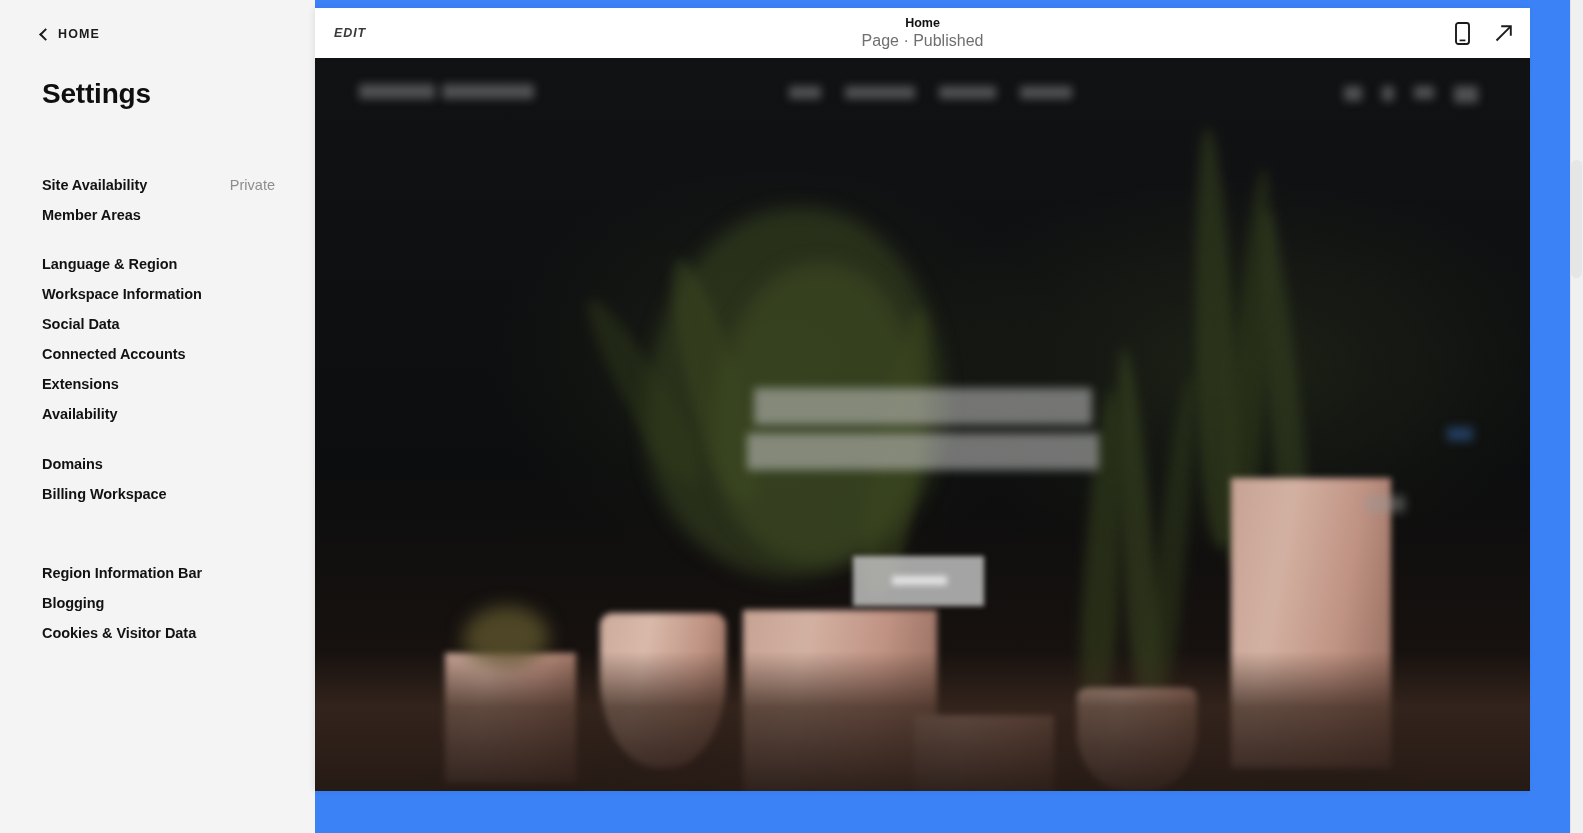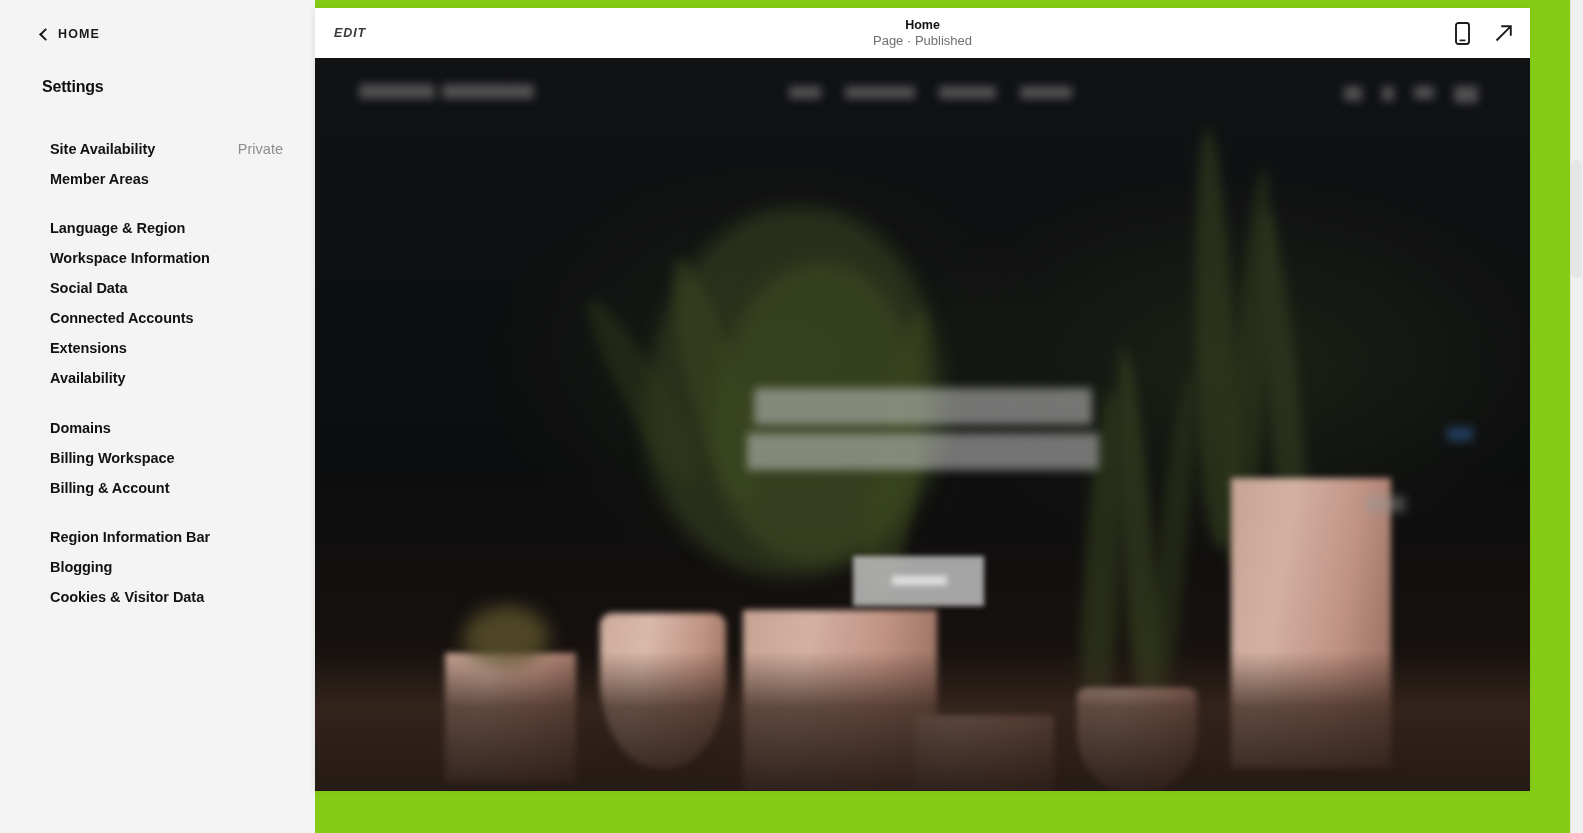--- a/index.html
+++ b/index.html
@@ -9,21 +9,21 @@
     height: 833px;
     overflow: hidden;
     background: #f5f5f5;
     font-family: "Liberation Sans", sans-serif;
   }
 
   #app {
     position: relative;
     width: 1583px;
     height: 833px;
-    background: #84cc16;
+    background: #3b82f6;
   }
 
   
   #sidebar {
     position: absolute;
     left: 0; top: 0;
     width: 315px;
     height: 833px;
     background: #f4f4f4;
   }
@@ -47,27 +47,27 @@
   #breadcrumb .bc-label {
     font-size: 12.5px;
     font-weight: bold;
     letter-spacing: 1.1px;
     color: #1b1b1b;
   }
 
   #page-title {
     position: absolute;
     left: 42px; top: 78px;
-    font-size: 16px;
+    font-size: 28px;
     font-weight: bold;
     color: #0f0f0f;
     letter-spacing: -0.2px;
   }
 
-  .nav-group { position: absolute; left: 8px; width: 315px; }
+  .nav-group { position: absolute; left: 0; width: 315px; margin-top: 36px; }
 
   .nav-row {
     position: relative;
     height: 30px;
     display: flex;
     align-items: center;
     padding-left: 42px;
     padding-right: 40px;
     cursor: pointer;
   }
@@ -132,21 +132,21 @@
     left: 0; right: 0;
     text-align: center;
     line-height: 1.28;
   }
   #header-title-block .ht-title {
     font-size: 12.5px;
     font-weight: bold;
     color: #111;
   }
   #header-title-block .ht-sub {
-    font-size: 13px;
+    font-size: 16px;
     color: #6f6f6f;
     font-weight: normal;
   }
 
   #header-actions {
     position: absolute;
     right: 16px;
     display: flex;
     align-items: center;
     gap: 24px;
@@ -333,23 +333,20 @@
         <span class="nav-label">Availability</span>
       </div>
     </div>
 
     <div class="nav-group" style="top:413px;">
       <div class="nav-row">
         <span class="nav-label">Domains</span>
       </div>
       <div class="nav-row">
         <span class="nav-label">Billing Workspace</span>
-      </div>
-      <div class="nav-row">
-        <span class="nav-label">Billing &amp; Account</span>
       </div>
     </div>
 
     <div class="nav-group" style="top:522px;">
       <div class="nav-row">
         <span class="nav-label">Region Information Bar</span>
       </div>
       <div class="nav-row">
         <span class="nav-label">Blogging</span>
       </div>

